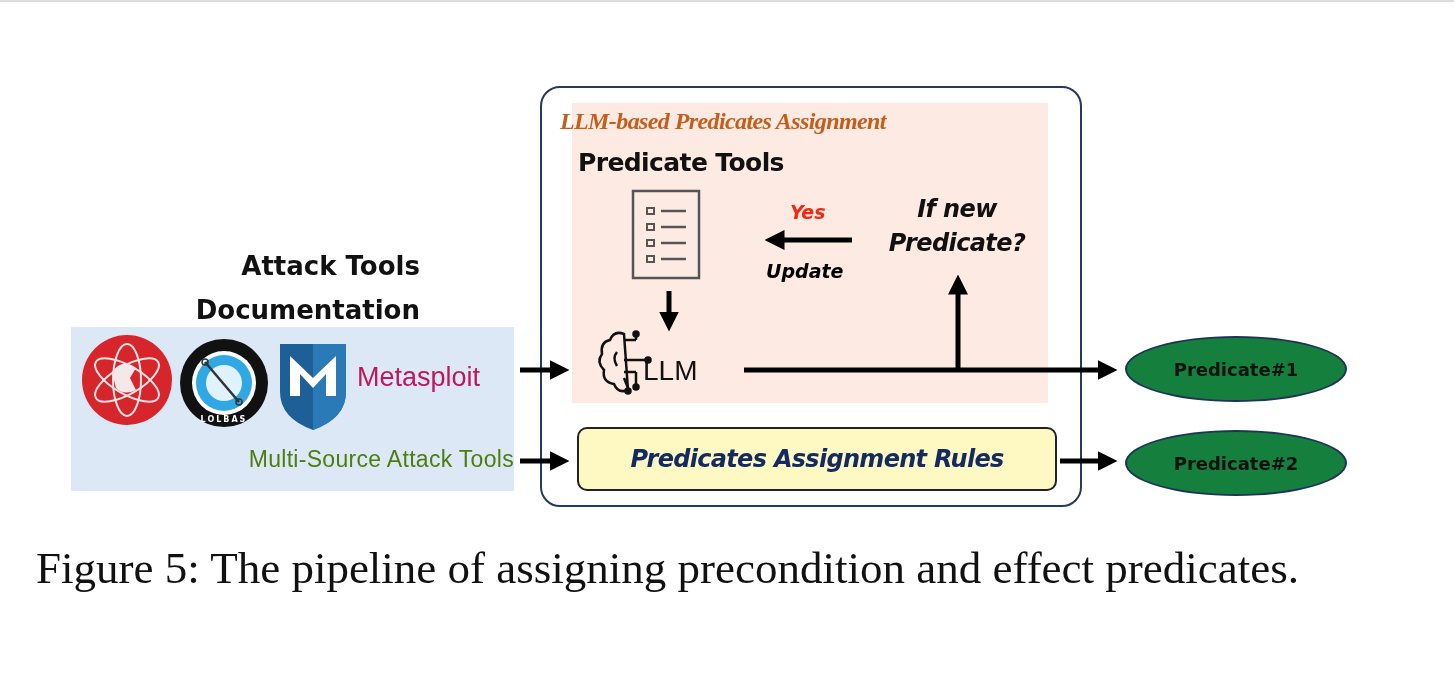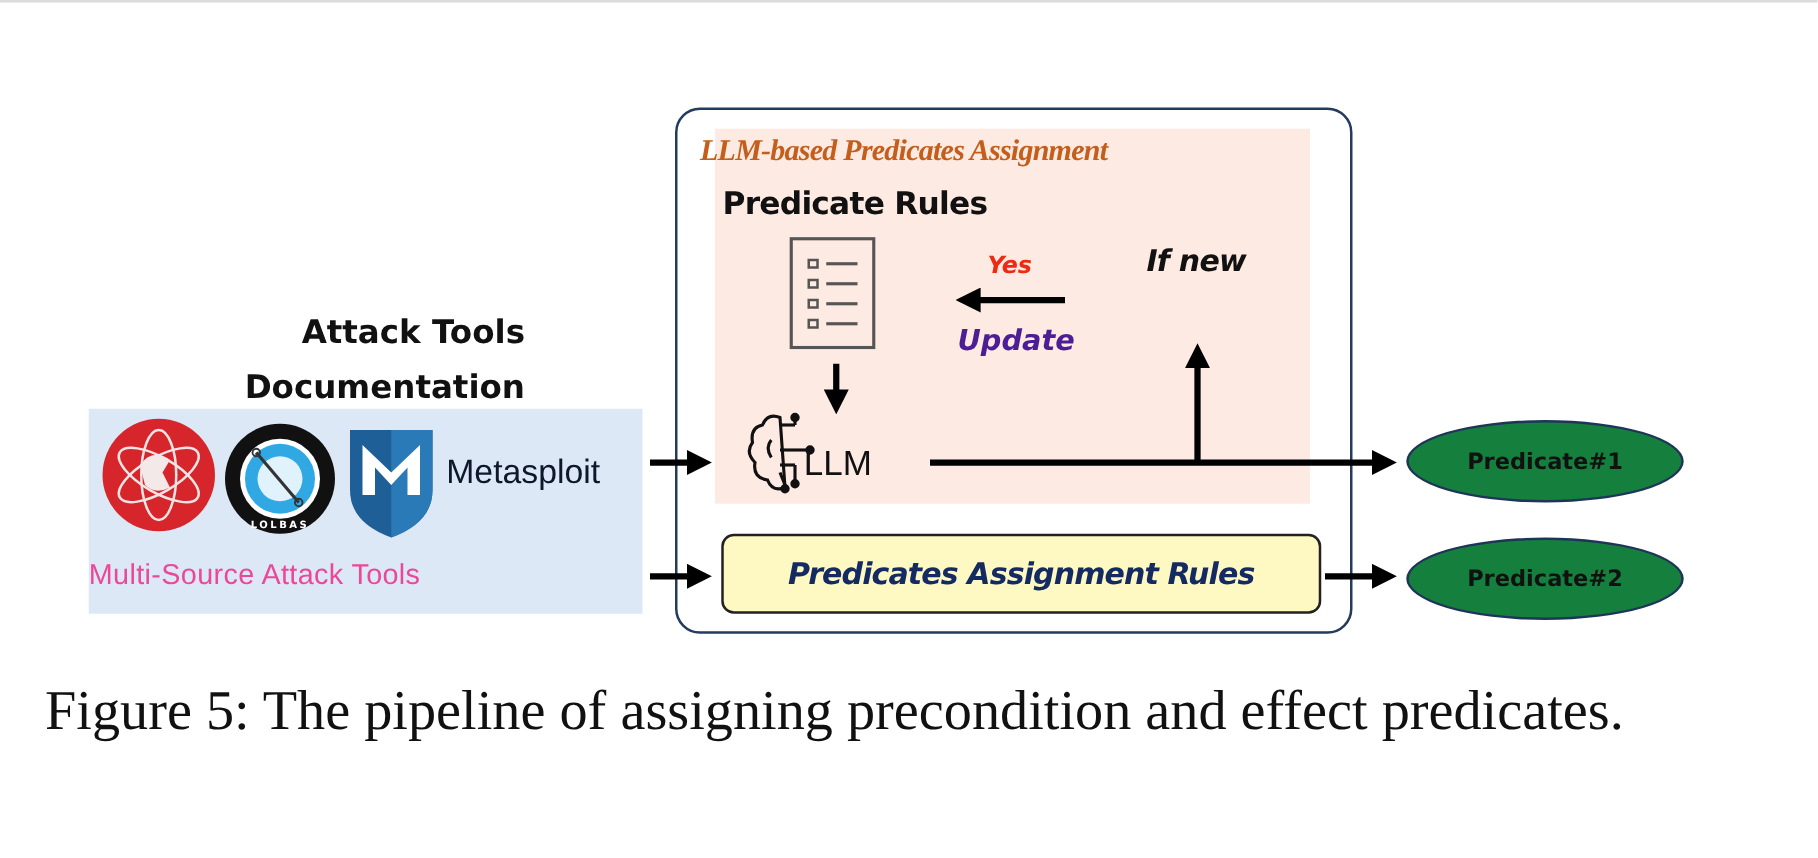--- a/index.html
+++ b/index.html
@@ -1,28 +1,28 @@
 <!DOCTYPE html>
 <html><head>
 <meta charset="utf-8">
 <style>
   html, body { margin:0; padding:0; background:#ffffff; }
   body { width:1454px; height:686px; position:relative; overflow:hidden; font-family:"Liberation Sans", sans-serif; }
   .topline { position:absolute; left:0; top:0; width:1454px; height:2px; background:#dcdcdc; }
   .abs { position:absolute; }
   .tools-title { left:150px; top:244px; width:270px; text-align:right; font-family:"DejaVu Sans", sans-serif; font-weight:bold; font-size:26px; line-height:44px; color:#111; }
   .tools-box { left:71px; top:327px; width:443px; height:164px; background:#dce8f6; }
-  .tools-caption { left:71px; top:446px; width:443px; text-align:left; font-size:23px; color:#ec4899; letter-spacing:0.3px; }
-  .metasploit-label { left:357px; top:362px; font-size:27px; color:#0f172a; }
+  .tools-caption { left:71px; top:446px; width:443px; text-align:right; font-size:23px; color:#4d7c0f; letter-spacing:0.3px; }
+  .metasploit-label { left:357px; top:362px; font-size:27px; color:#be185d; }
   .outer-box { left:540px; top:86px; width:542px; height:421px; border:2.5px solid #243a5e; border-radius:20px; box-sizing:border-box; }
   .pink-box { left:572px; top:103px; width:476px; height:300px; background:#fdeae3; }
   .llm-title { left:560px; top:108px; font-family:Liberation Serif, serif; font-weight:bold; font-style:italic; font-size:24px; color:#c45e1a; letter-spacing:-0.6px; }
   .plist-title { left:578px; top:148px; font-family:"DejaVu Sans", sans-serif; font-weight:bold; font-size:25px; color:#111; letter-spacing:-0.6px; }
   .yes { left:790px; top:201px; font-family:"DejaVu Sans", sans-serif; font-weight:bold; font-style:italic; font-size:19px; color:#ee2a12; }
-  .update { left:766px; top:260px; font-family:"DejaVu Sans", sans-serif; font-weight:bold; font-style:italic; font-size:23px; color:#4c1d95; }
+  .update { left:766px; top:260px; font-family:"DejaVu Sans", sans-serif; font-weight:bold; font-style:italic; font-size:19px; color:#000000; }
   .ifnew { left:872px; top:192px; width:170px; text-align:center; font-family:"DejaVu Sans", sans-serif; font-weight:bold; font-style:italic; font-size:24px; line-height:34px; color:#111; letter-spacing:-0.6px; }
   .llm-label { left:643px; top:355px; font-size:28px; color:#111; }
   .rules-box { left:577px; top:427px; width:480px; height:64px; background:#fef9c3; border:2.5px solid #222; border-radius:10px; box-sizing:border-box; display:flex; align-items:center; justify-content:center; font-family:"DejaVu Sans", sans-serif; font-weight:bold; font-style:italic; font-size:24px; color:#142a63; letter-spacing:-0.7px; }
   .pred { width:222px; height:66px; border:2.5px solid #1e3558; border-radius:50%; background:#15803d; box-sizing:border-box; display:flex; align-items:center; justify-content:center; font-family:"DejaVu Sans", sans-serif; font-weight:bold; font-size:18px; color:#111; }
   .pred1 { left:1125px; top:336px; }
   .pred2 { left:1125px; top:430px; }
   .caption { left:36px; top:542px; width:1400px; font-family:"Liberation Serif", serif; font-size:45px; line-height:52px; color:#111; }
   svg.overlay { position:absolute; left:0; top:0; }
 </style>
 </head>
@@ -64,25 +64,26 @@
   </g>
 </svg>
 
 <div class="abs metasploit-label">Metasploit</div>
 <div class="abs tools-caption">Multi-Source Attack Tools</div>
 
 <div class="abs outer-box"></div>
 <div class="abs pink-box"></div>
 
 <div class="abs llm-title">LLM-based Predicates Assignment</div>
-<div class="abs plist-title">Predicate Rules</div>
+<div class="abs plist-title">Predicate Tools</div>
 <div class="abs yes">Yes</div>
 <div class="abs update">Update</div>
 <div class="abs ifnew">
   <div>If new</div>
+  <div>Predicate?</div>
 </div>
 <div class="abs llm-label">LLM</div>
 
 <svg class="overlay" width="1454" height="686">
   <defs>
     <marker id="ah" markerWidth="4" markerHeight="4" refX="2.5" refY="2" orient="auto" markerUnits="strokeWidth">
       <path d="M0,0 L4,2 L0,4 z" fill="#000"></path>
     </marker>
   </defs>
 

